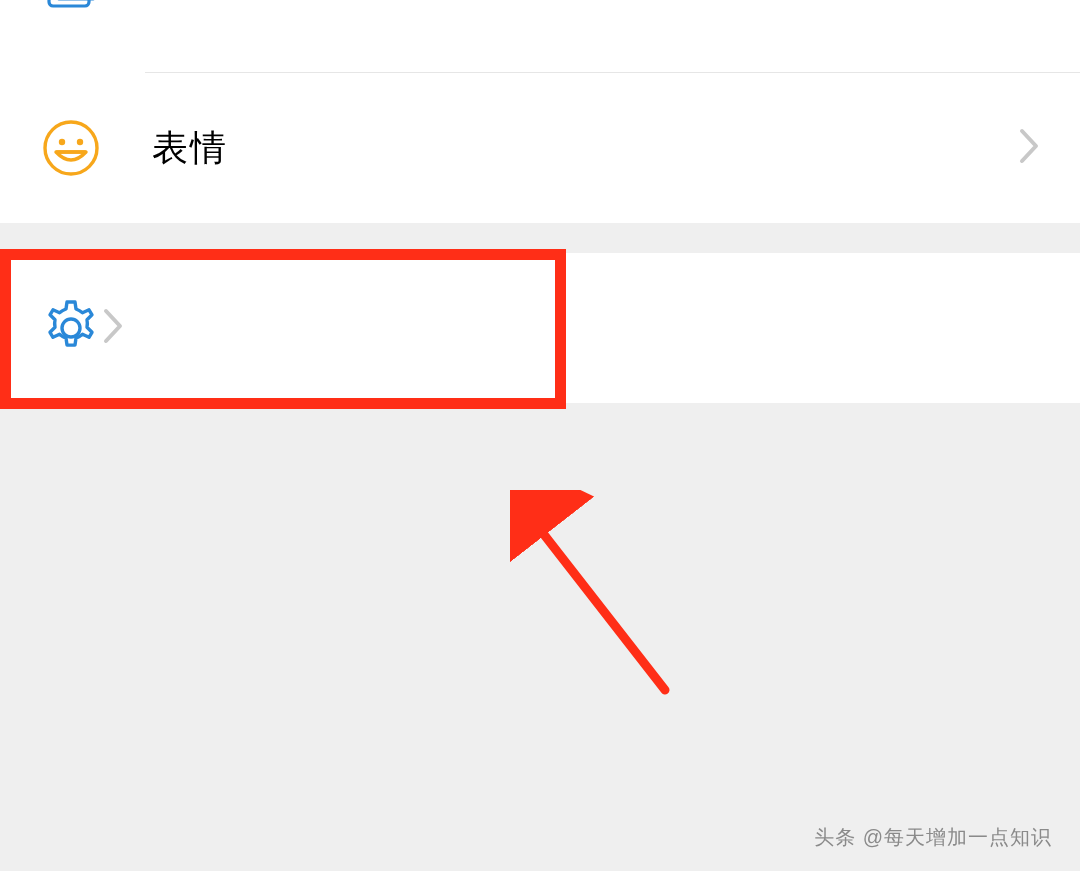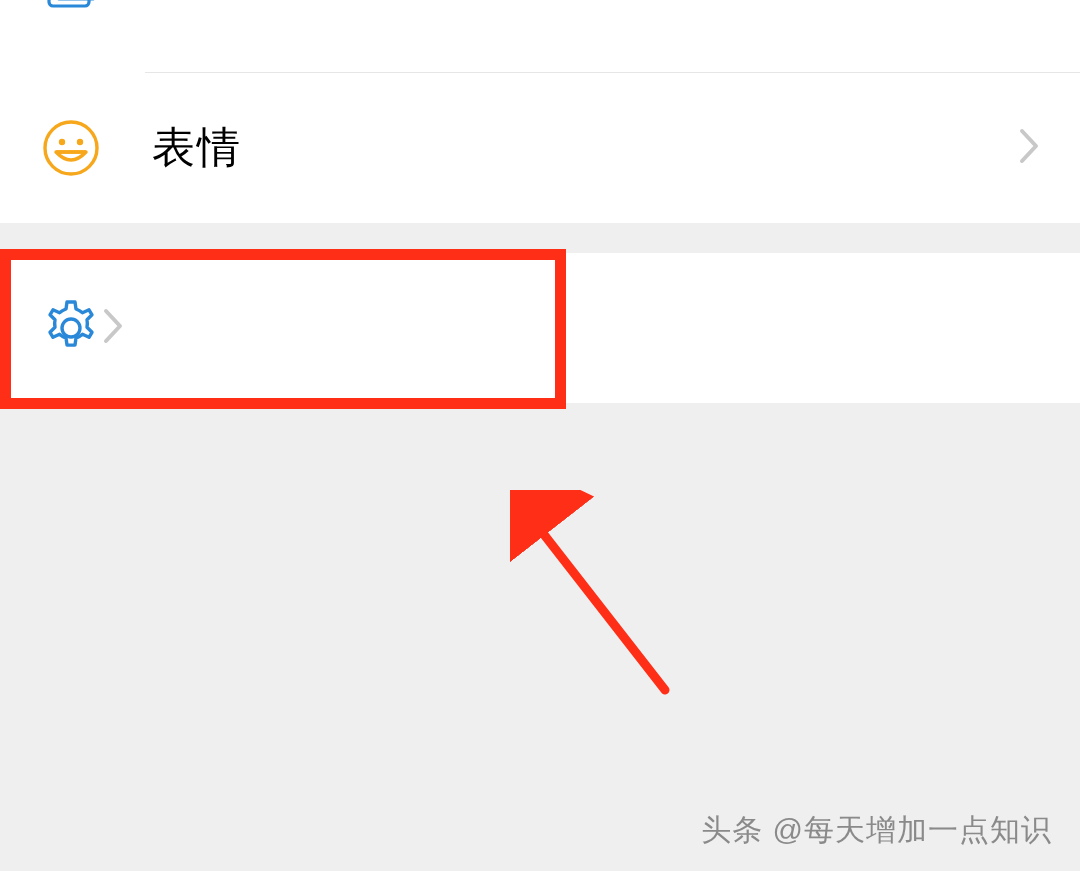--- a/index.html
+++ b/index.html
@@ -39,21 +39,21 @@
     .icon-slot {
       width: 62px;
       height: 62px;
       display: flex;
       align-items: center;
       justify-content: center;
       flex-shrink: 0;
     }
     .label {
       flex: 1;
-      font-size: 43px;
+      font-size: 36px;
       font-weight: 400;
       color: #000;
       margin-left: 50px;
       letter-spacing: 2px;
     }
     .chevron {
       flex-shrink: 0;
     }
     .divider {
       height: 1px;
@@ -78,21 +78,21 @@
       position: absolute;
       left: 510px;
       top: 490px;
       pointer-events: none;
       z-index: 10;
     }
     .watermark {
       position: absolute;
       right: 28px;
       bottom: 20px;
-      font-size: 30px;
+      font-size: 20px;
       color: #8a8a8a;
       letter-spacing: 1px;
     }
     .settings-group {
       position: relative;
     }
   </style>
 </head>
 <body>
 

